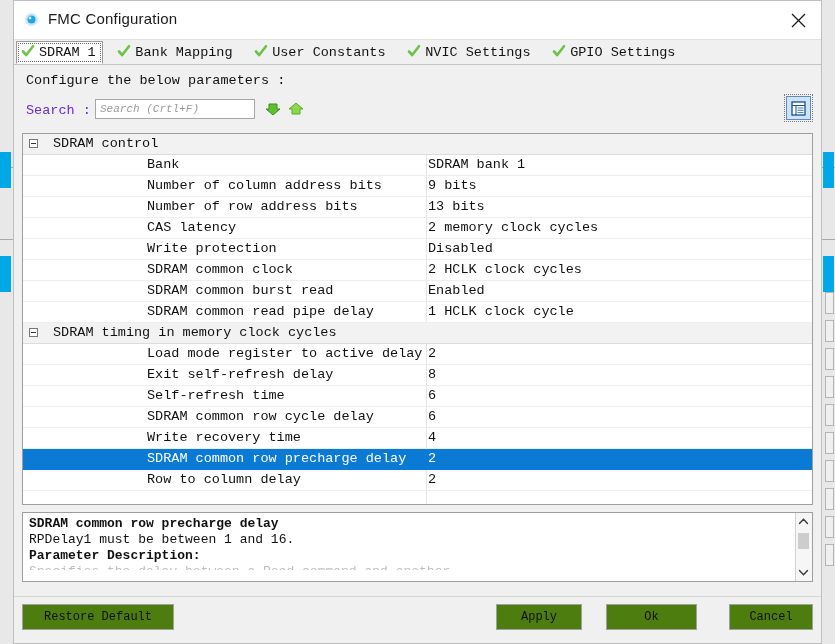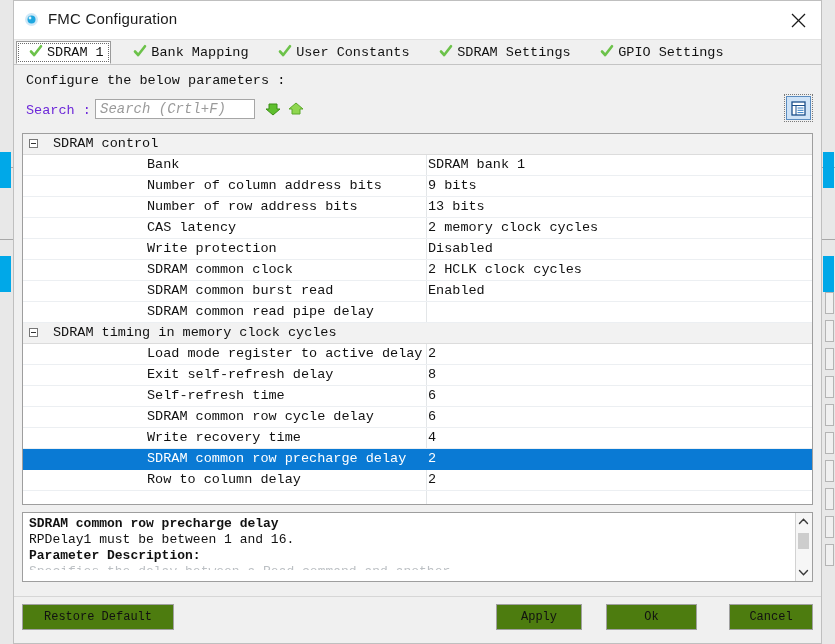--- a/index.html
+++ b/index.html
@@ -40,40 +40,40 @@
   .close-btn {
     position: absolute; right: 0; top: 0; width: 46px; height: 38px;
     display: flex; align-items: center; justify-content: center; cursor: pointer;
   }
   .close-btn svg { display: block; }
 
   
   .tabbar { position: relative; height: 25px; background: #f0f0f0; padding-left: 2px; }
   .tabbar::after { content: ""; position: absolute; left: 0; right: 0; bottom: 0; height: 1px; background: #c4c4c4; }
   .tab {
-    display: inline-flex; align-items: center; height: 23px; padding: 0 6px 0 12px;
+    display: inline-flex; align-items: center; height: 23px; padding: 0 6px 0 4px;
     font-size: 13.5px; color: #111; cursor: pointer; vertical-align: top;
     border: 1px solid transparent; box-sizing: border-box; position: relative; top: 1px;
   }
   .tab.active {
     background: #ffffff; border: 1px solid #9a9a9a; border-bottom-color: #ffffff;
     outline: 1px dotted #6b6b6b; outline-offset: -3px; z-index: 2;
   }
   .tab .chk { margin-right: 4px; display: inline-block; }
 
   
   .body { position: relative; background: #f0f0f0; padding: 0 8px; }
   .configure-line { font-size: 13.5px; color: #111; padding: 8px 2px 0 4px; }
 
   .searchrow { position: relative; height: 34px; margin-top: 8px; }
   .search-label { position: absolute; left: 4px; top: 7px; font-size: 13.5px; color: #6d28d9; }
   .search-input {
     position: absolute; left: 73px; top: 3px; width: 160px; height: 20px;
     border: 1px solid #a6a6a6; background: #fff; box-sizing: border-box;
-    font-family: "Liberation Mono", monospace; font-size: 14px; padding: 0 4px;
+    font-family: "Liberation Mono", monospace; font-size: 11px; padding: 0 4px;
     font-style: italic; color: #9a9a9a;
   }
   .search-input::placeholder { color: #9a9a9a; font-style: italic; }
   .arrow-btn { position: absolute; top: 5px; width: 16px; height: 16px; cursor: pointer; }
   .arrow-down { left: 243px; }
   .arrow-up   { left: 266px; }
   .grid-btn {
     position: absolute; right: 2px; top: 0px; width: 25px; height: 24px;
     background: #cfe3f7; border: 1px solid #5a8cc0; box-sizing: border-box;
     outline: 1px dotted #7a7a7a; outline-offset: 1px;
@@ -204,21 +204,21 @@
             </svg>
         </span>
         <span>User Constants</span>
       </div>
       <div class="tab">
         <span class="chk">
           <svg width="14" height="14" viewBox="0 0 14 14">
               <path d="M2 7.5 L5.2 11 L12 2.2" stroke="#6cc24a" stroke-width="2.6" fill="none" stroke-linecap="round" stroke-linejoin="round"></path>
             </svg>
         </span>
-        <span>SDRAM Settings</span>
+        <span>NVIC Settings</span>
       </div>
       <div class="tab">
         <span class="chk">
           <svg width="14" height="14" viewBox="0 0 14 14">
               <path d="M2 7.5 L5.2 11 L12 2.2" stroke="#6cc24a" stroke-width="2.6" fill="none" stroke-linecap="round" stroke-linejoin="round"></path>
             </svg>
         </span>
         <span>GPIO Settings</span>
       </div>
     </div>
@@ -282,20 +282,21 @@
         <div class="row item">
           <span class="item-name">SDRAM common clock</span>
           <span class="item-value">2 HCLK clock cycles</span>
         </div>
         <div class="row item">
           <span class="item-name">SDRAM common burst read</span>
           <span class="item-value">Enabled</span>
         </div>
         <div class="row item">
           <span class="item-name">SDRAM common read pipe delay</span>
+          <span class="item-value">1 HCLK clock cycle</span>
         </div>
 
         <div class="row group">
           <span class="expander"></span>
           <span class="group-label">SDRAM timing in memory clock cycles</span>
         </div>
         <div class="row item">
           <span class="item-name">Load mode register to active delay</span>
           <span class="item-value">2</span>
         </div>

